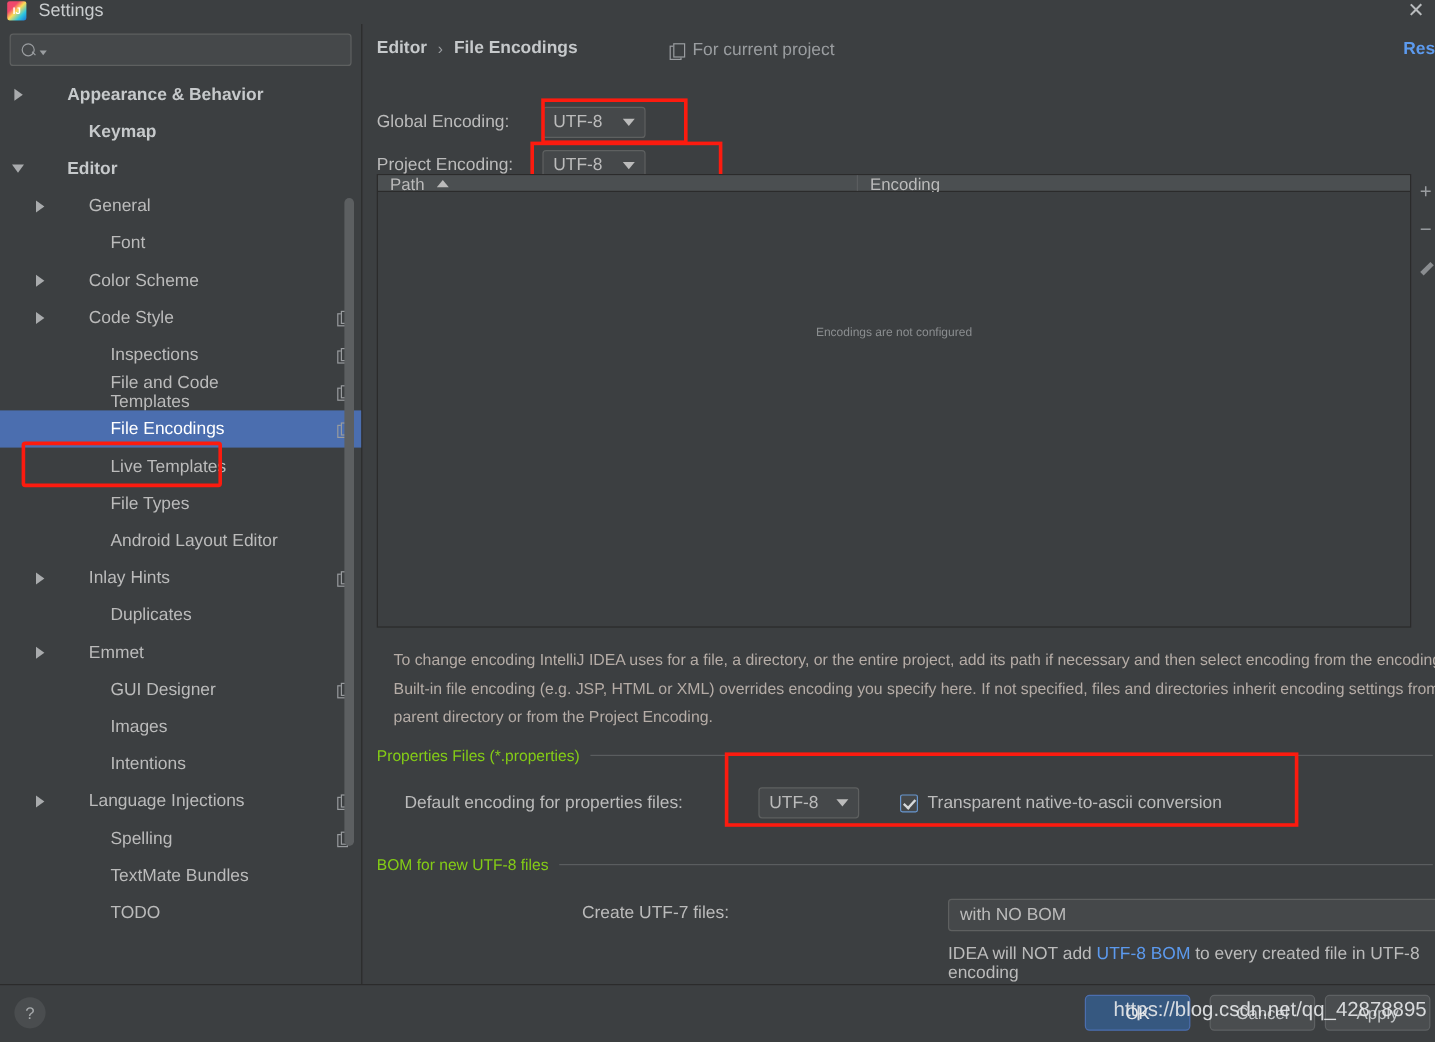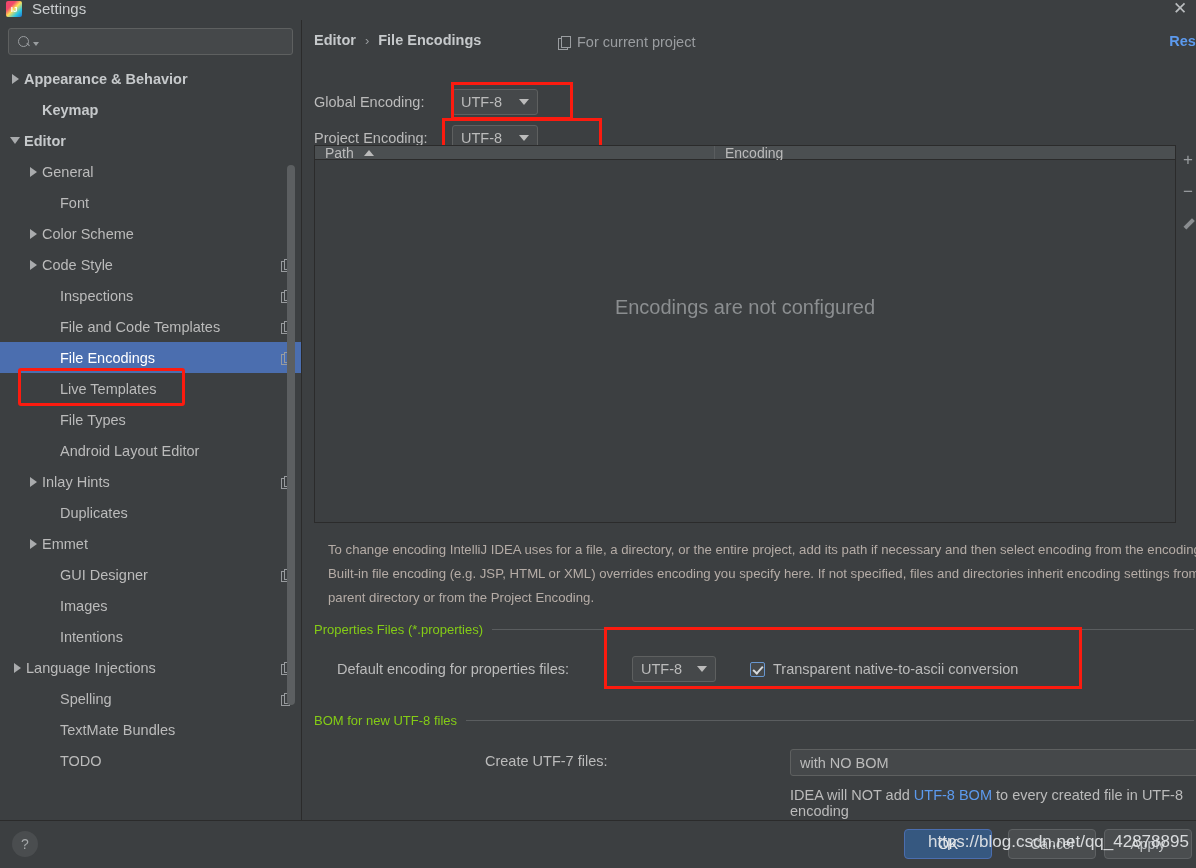--- a/index.html
+++ b/index.html
@@ -64,20 +64,21 @@
     flex: 1; background: transparent; border: none; outline: none;
     color: #bbbbbb; font-size: 13px; font-family: "Liberation Sans", sans-serif;
     padding-left: 4px;
   }
 
   #tree { position: relative; margin-top: 2px; }
   .tree-item {
     height: 31px; display: flex; align-items: center;
     color: #bbbbbb; font-size: 14.5px; cursor: pointer; position: relative;
     padding-right: 8px;
+    gap: 32px;
   }
   .tree-item.bold { font-weight: bold; color: #c6c9cb; }
   .tree-item.selected { background: #4b6eaf; color: #ffffff; }
   .tw {
     width: 14px; flex: 0 0 14px; display: flex; align-items: center;
     justify-content: center; margin-right: 2px;
   }
   .arrow-right {
     width: 0; height: 0; border-top: 5px solid transparent;
     border-bottom: 5px solid transparent; border-left: 7px solid #a9abad;
@@ -168,22 +169,22 @@
   .th.enc { flex: 1; }
   #sort-arrow {
     width: 0; height: 0; border-left: 5px solid transparent;
     border-right: 5px solid transparent; border-bottom: 6px solid #bbbbbb;
     margin-left: 10px;
   }
   #table-body {
     height: 350px; position: relative; background: #3c3f41;
   }
   #empty-msg {
-    position: absolute; width: 100%; top: 136px; text-align: center;
-    color: #8b8e90; font-size: 20px;
+    position: absolute; width: 100%; top: 112px; text-align: center;
+    color: #8b8e90; font-size: 10px;
   }
   #table-toolbar {
     position: absolute; left: 874px; top: 125px; width: 22px; height: 378px;
     display: flex; flex-direction: column; align-items: center;
     padding-top: 6px; gap: 14px;
   }
   .tb-btn {
     width: 18px; height: 18px; display: flex; align-items: center;
     justify-content: center; cursor: pointer; color: #9a9da0; font-size: 17px;
   }
@@ -368,21 +369,21 @@
         <span class="copy-badge"></span>
       </div>
       <div class="tree-item" style="padding-left: 44px;">
         <span class="tw"></span>
         <span>Images</span>
       </div>
       <div class="tree-item" style="padding-left: 44px;">
         <span class="tw"></span>
         <span>Intentions</span>
       </div>
-      <div class="tree-item" style="padding-left: 10px;">
+      <div class="tree-item" style="padding-left: 26px;">
         <span class="tw">
           <span class="arrow-right"></span>
         </span>
         <span>Language Injections</span>
         <span class="copy-badge"></span>
       </div>
       <div class="tree-item" style="padding-left: 44px;">
         <span class="tw"></span>
         <span>Spelling</span>
         <span class="copy-badge"></span>

